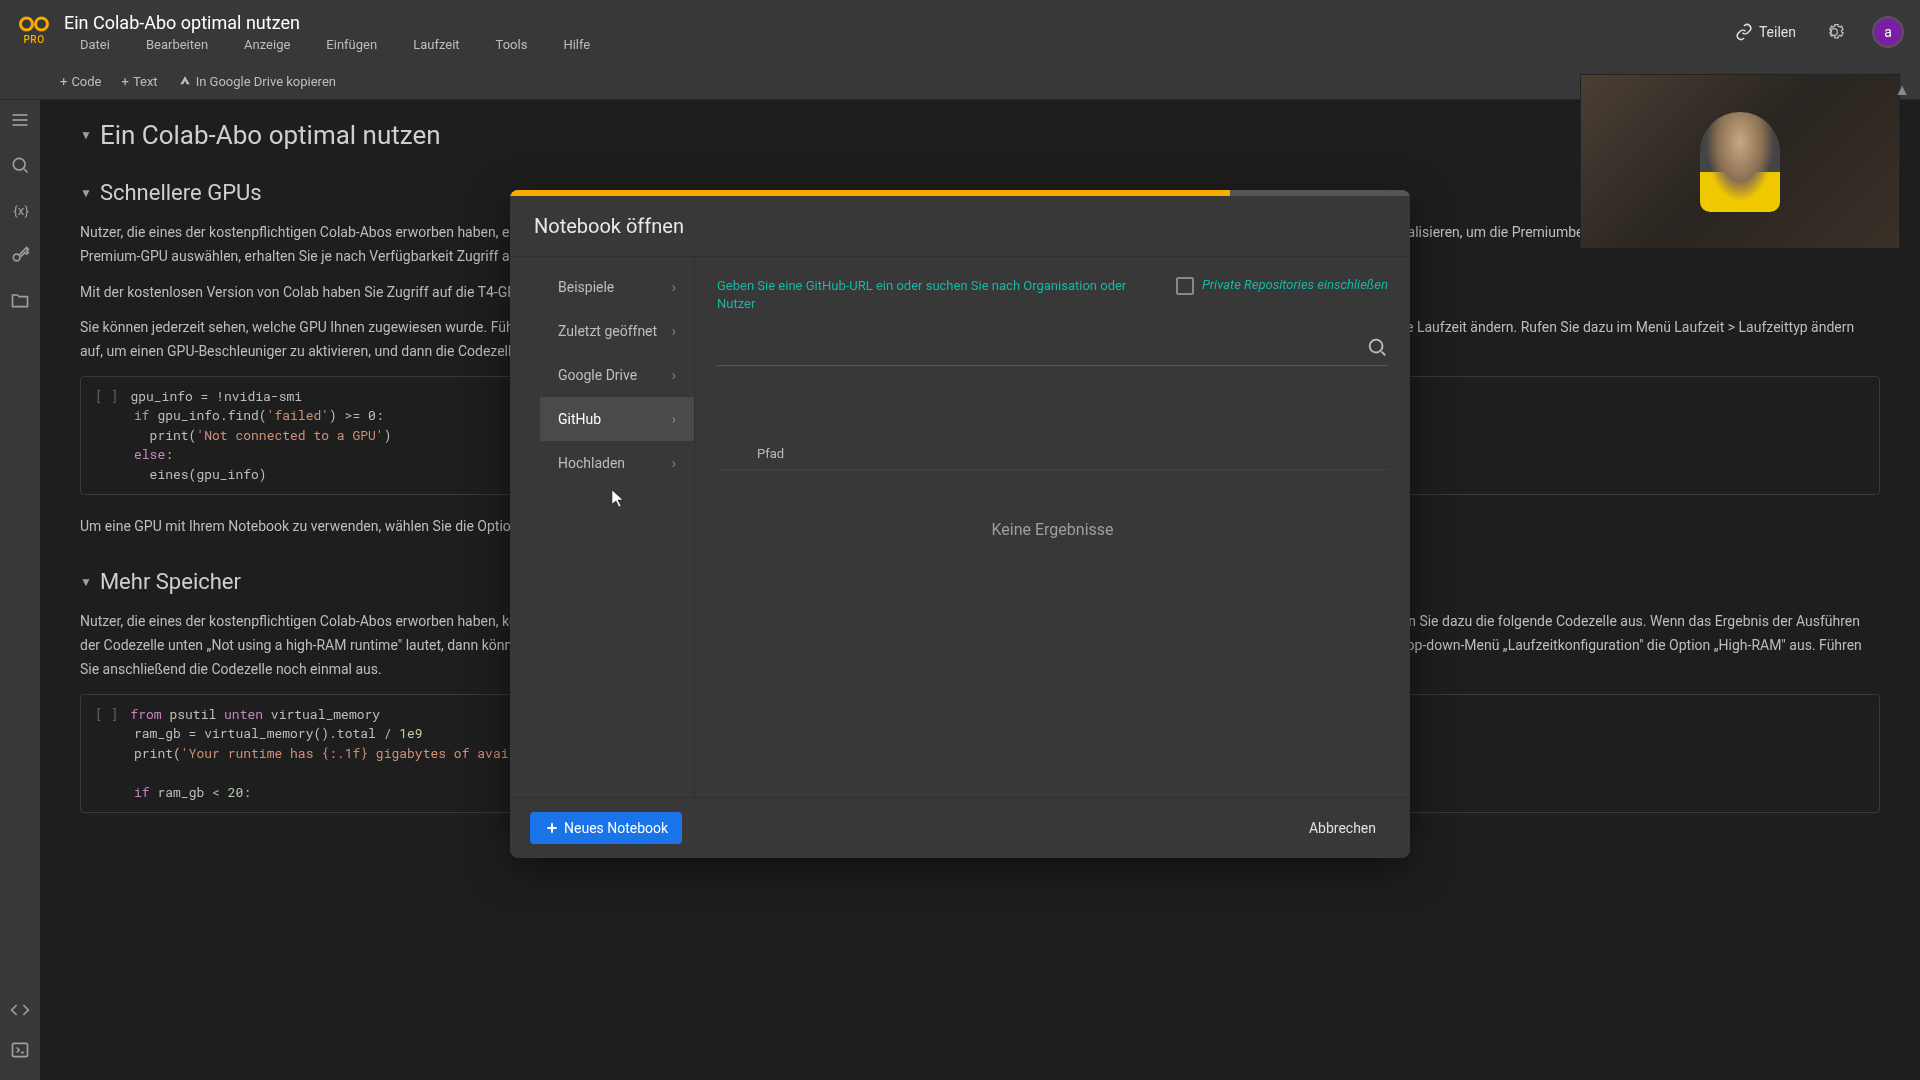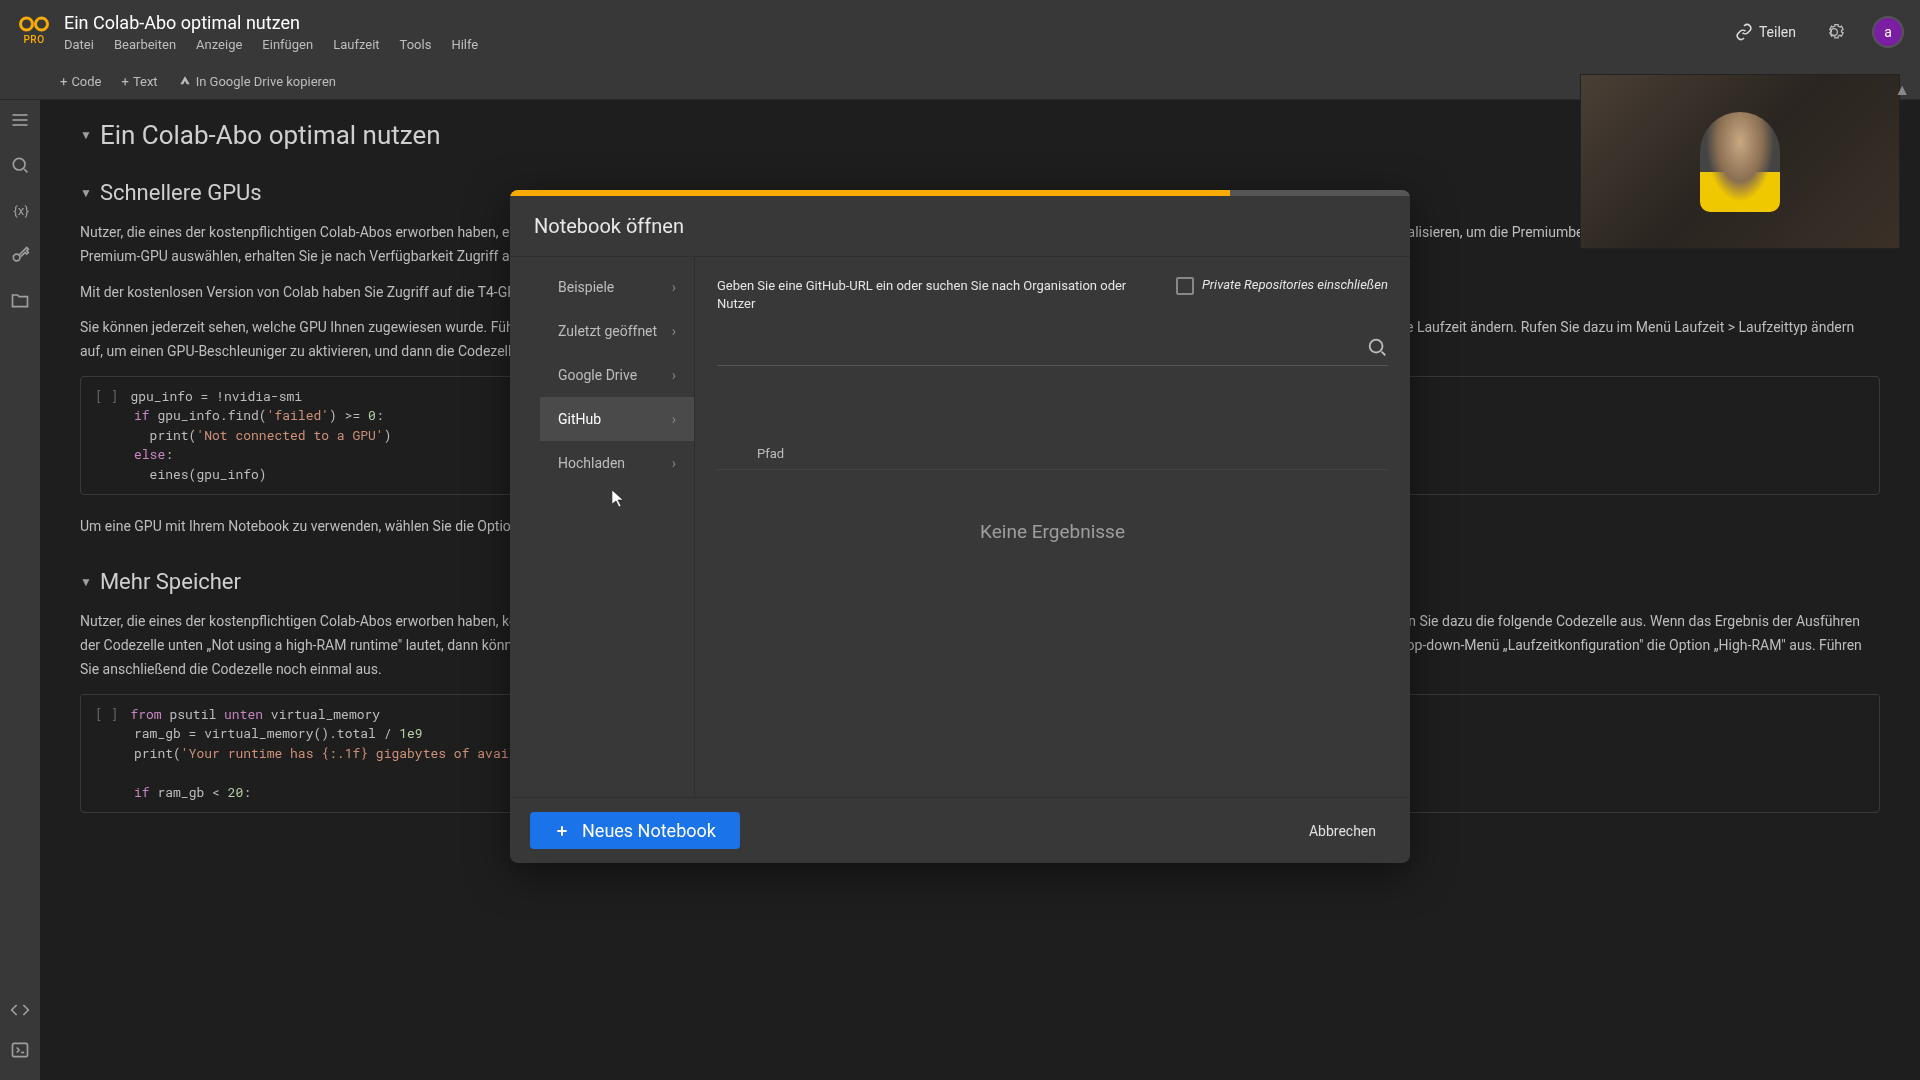--- a/index.html
+++ b/index.html
@@ -5,21 +5,21 @@
 *{margin:0;padding:0;box-sizing:border-box;}
 body{font-family:Roboto,Arial,sans-serif;background:#1e1e1e;color:#e0e0e0;width:1920px;height:1080px;overflow:hidden;position:relative;}
 
 .header{height:64px;display:flex;align-items:center;padding:0 16px;background:#383838;}
 .logo{width:36px;height:36px;display:flex;flex-direction:column;align-items:center;margin-right:12px;}
 .logo-icon{width:30px;height:20px;}
 .logo-text{font-size:10px;color:#f9ab00;font-weight:500;letter-spacing:0.5px;}
 .title-area{flex:1;}
 .doc-title{font-size:18px;color:#fff;font-weight:400;margin-bottom:4px;}
 .menus{display:flex;gap:20px;font-size:13px;color:#bdbdbd;}
-.menus span{cursor:pointer;}
+.menus span{cursor:pointer;margin-left:16px;}
 .header-right{display:flex;align-items:center;gap:28px;}
 .share{display:flex;align-items:center;gap:6px;color:#e0e0e0;font-size:14px;}
 .gear-icon{width:20px;height:20px;}
 .avatar{width:32px;height:32px;border-radius:50%;background:#7b1fa2;display:flex;align-items:center;justify-content:center;color:#fff;font-size:14px;border:2px solid #555;}
 
 .toolbar{height:36px;display:flex;align-items:center;padding:0 12px 0 50px;background:#383838;border-bottom:1px solid #2a2a2a;}
 .tool-btn{display:flex;align-items:center;gap:4px;color:#bdbdbd;font-size:13px;padding:4px 10px;cursor:pointer;}
 
 .workspace{display:flex;height:calc(100% - 100px);}
 .leftbar{width:40px;background:#383838;display:flex;flex-direction:column;align-items:center;padding-top:10px;gap:25px;}
@@ -43,31 +43,31 @@
 .modal-overlay{position:absolute;top:0;left:0;right:0;bottom:0;display:flex;justify-content:center;align-items:flex-start;padding-top:190px;border-radius:32px;}
 .modal{width:900px;background:#383838;border-radius:8px;box-shadow:0 10px 40px rgba(0,0,0,0.5);position:relative;overflow:hidden;}
 .modal-top{height:6px;background:linear-gradient(to right,#f9ab00 0%,#f9ab00 80%,#555 80%,#555 100%);}
 .modal-title{padding:18px 24px;font-size:20px;color:#e8e8e8;font-weight:400;border-bottom:1px solid #2f2f2f;}
 .modal-body{display:flex;min-height:540px;}
 .modal-nav{width:185px;border-right:1px solid #2f2f2f;padding:8px 0;}
 .nav-item{display:flex;align-items:center;justify-content:space-between;padding:14px 18px;font-size:14px;color:#bdbdbd;cursor:pointer;margin-left:30px;}
 .nav-item.active{background:#4a4a4a;color:#fff;}
 .nav-item .chev{color:#888;font-size:14px;}
 .modal-main{flex:1;padding:20px 22px;}
-.gh-top{display:flex;align-items:flex-start;gap:12px;font-size:13px;color:#e5e5e5;}
+.gh-top{display:flex;align-items:flex-start;gap:12px;font-size:13px;color:#14b8a6;}
 .gh-prompt{flex:1;line-height:1.4;}
 .gh-check{display:flex;align-items:flex-start;gap:8px;font-style:italic;}
 .checkbox{width:18px;height:18px;border:2px solid #888;border-radius:2px;flex-shrink:0;}
 .search-row{display:flex;align-items:center;margin-top:20px;border-bottom:1px solid #555;padding-bottom:4px;}
 .search-input{flex:1;background:transparent;border:none;outline:none;color:#fff;font-size:14px;padding:6px 0;}
 .search-ico{width:22px;height:22px;color:#bdbdbd;}
 .path-label{margin-top:80px;font-size:13px;color:#bdbdbd;padding-left:40px;border-bottom:1px solid #444;padding-bottom:8px;}
-.no-results{text-align:center;margin-top:50px;color:#9e9e9e;font-size:19px;}
+.no-results{text-align:center;margin-top:50px;color:#9e9e9e;font-size:16px;}
 .modal-footer{display:flex;align-items:center;padding:14px 20px;border-top:1px solid #2f2f2f;}
-.new-nb{display:flex;align-items:center;gap:12px;background:#1a73e8;color:#fff;padding:8px 24px;border-radius:4px;font-size:18px;cursor:pointer;}
+.new-nb{display:flex;align-items:center;gap:4px;background:#1a73e8;color:#fff;padding:8px 14px;border-radius:4px;font-size:14px;cursor:pointer;}
 .cancel{margin-left:auto;color:#e0e0e0;font-size:14px;padding:8px 14px;cursor:pointer;}
 
 .webcam{position:absolute;top:74px;right:20px;width:320px;height:175px;background:#333;border:1px solid #222;}
 .webcam-inner{width:100%;height:100%;background:linear-gradient(135deg,#4a3f35 0%,#2a2520 50%,#3a3028 100%);display:flex;align-items:center;justify-content:center;}
 .person{width:80px;height:100px;background:radial-gradient(ellipse at 50% 30%,#c9a882 0%,#8a6f52 40%,transparent 60%),linear-gradient(#444 60%,#f0c800 60%);border-radius:40px 40px 10px 10px;}
 .collapse-icon{position:absolute;top:80px;right:10px;color:#888;cursor:pointer;}
 .cursor{position:absolute;left:612px;top:490px;width:12px;height:18px;pointer-events:none;}
 </style>
 </head>
 <body>

